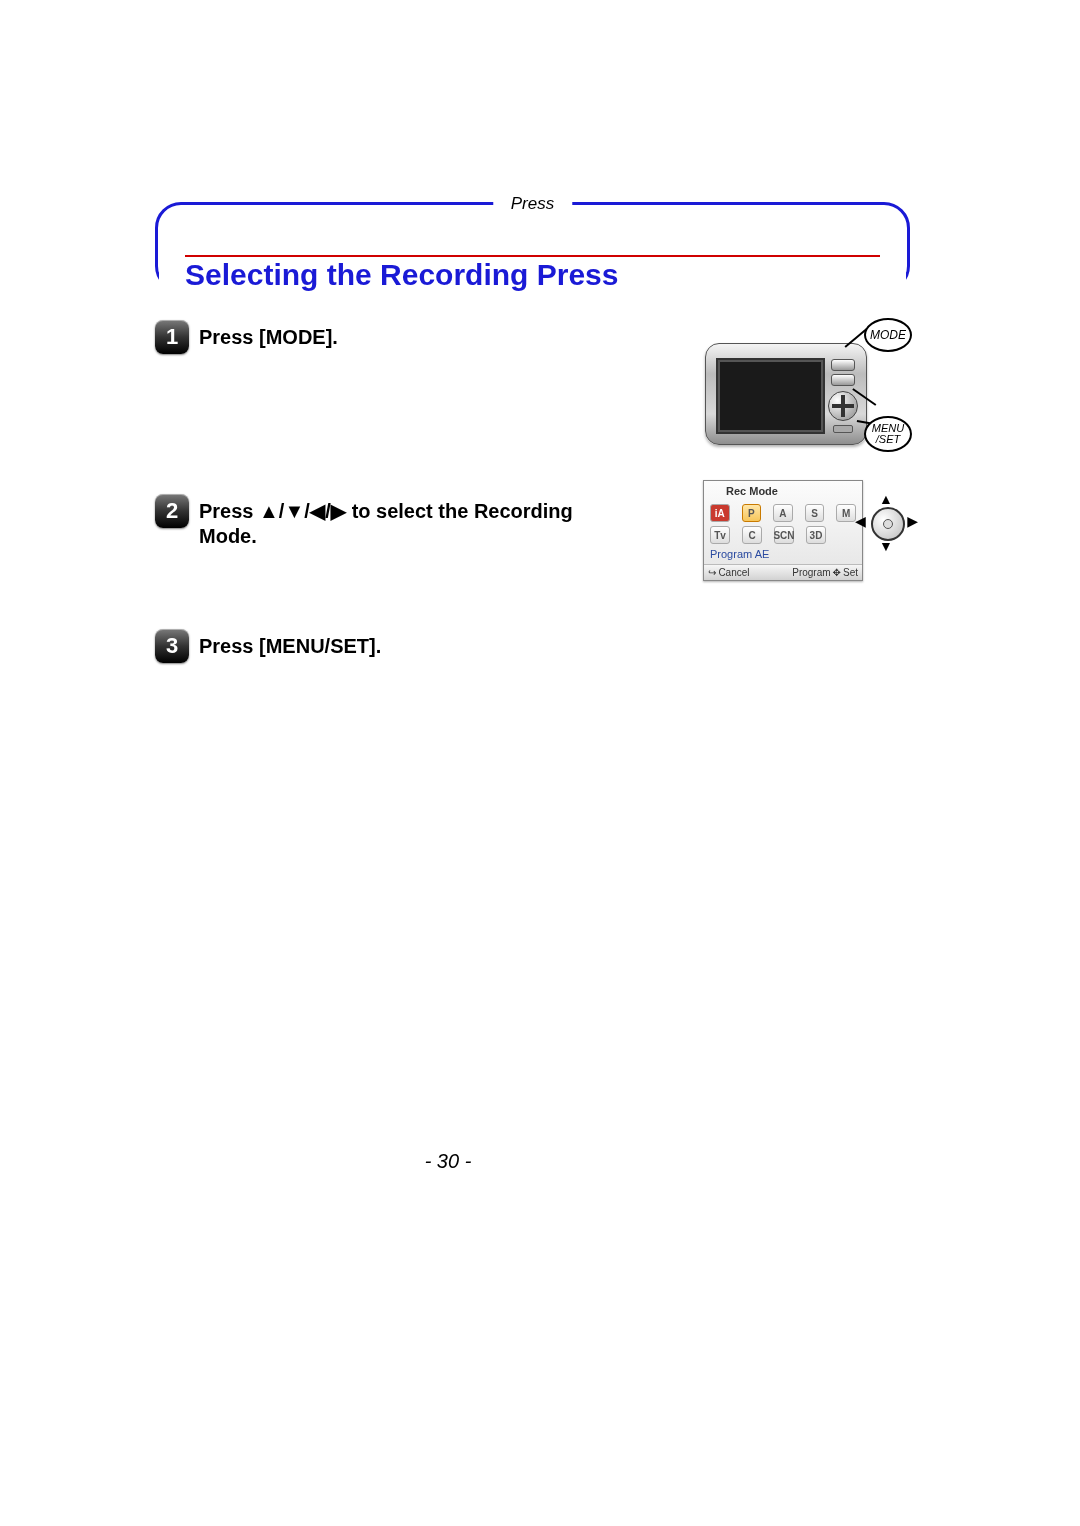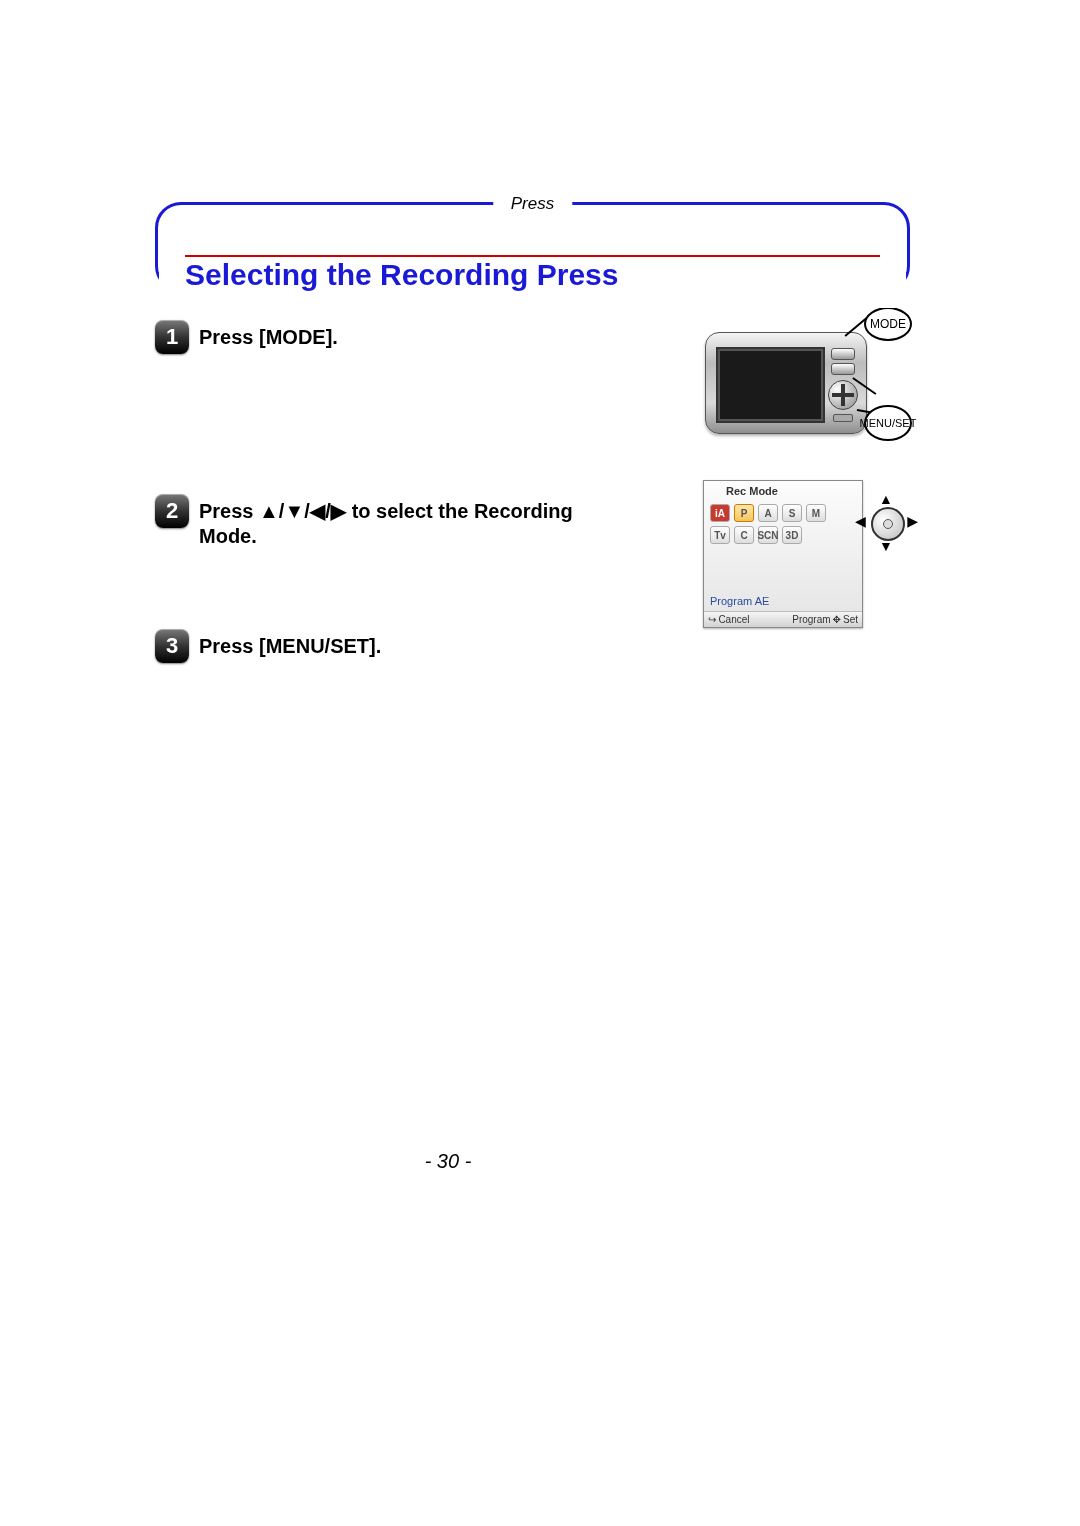--- a/index.html
+++ b/index.html
@@ -99,23 +99,24 @@
     max-width: 380px;
     padding-top: 5px;
   }
   .step-gap-1 { height: 120px; }
   .step-gap-2 { height: 60px; }
 
   
   .camera-wrap {
     position: absolute;
     right: 0;
-    top: 109px;
+    top: 120px;
     width: 205px;
     height: 145px;
+    font-style: italic;
   }
   .camera-body {
     position: absolute;
     left: 0;
     top: 23px;
     width: 160px;
     height: 100px;
     background: linear-gradient(to bottom, #f4f4f4, #bcbcbc 30%, #d9d9d9 70%, #8e8e8e);
     border-radius: 14px;
     border: 1px solid #555;
@@ -171,21 +172,21 @@
     background: #fff;
     font-size: 12px;
     font-weight: normal;
     display: flex;
     align-items: center;
     justify-content: center;
     text-align: center;
     line-height: 1;
   }
   .label-mode { right: -2px; top: -2px; width: 44px; height: 30px; }
-  .label-menu { right: -2px; top: 96px; width: 44px; height: 32px; font-size: 11px; flex-direction: row; }
+  .label-menu { right: -2px; top: 96px; width: 44px; height: 32px; font-size: 11px; flex-direction: column; }
   .lead-line {
     position: absolute;
     background: #000;
     height: 1.5px;
   }
   .lead1 { top: 26px; left: 140px; width: 28px; transform: rotate(-40deg); transform-origin: left center; }
   .lead2 { top: 68px; left: 148px; width: 28px; transform: rotate(35deg); transform-origin: left center; }
   .lead3 { top: 100px; left: 152px; width: 25px; transform: rotate(10deg); transform-origin: left center; }
 
   
@@ -203,42 +204,41 @@
     color: #333;
   }
   .ms-title {
     padding: 4px 6px;
     font-weight: bold;
     margin-left: 16px;
   }
   .ms-icons {
     padding: 3px 6px 1px;
     display: flex;
-    gap: 4px;
+    gap: 12px;
   }
   .ms-icon {
     width: 18px;
     height: 16px;
     border: 1px solid #aaa;
     border-radius: 3px;
     background: linear-gradient(to bottom, #fff, #ddd);
     font-size: 10px;
     display: flex;
     align-items: center;
     justify-content: center;
     font-weight: bold;
     color: #555;
   }
   .ms-icon.sel { border-color: #c97a00; background: linear-gradient(to bottom, #ffe6a8, #f7c65b); }
   .ms-icon.red { background: #c93a2e; color: #fff; }
   .ms-sub {
     padding: 3px 6px 4px;
     color: #2a4aa0;
     font-size: 11px;
-    margin-top: 47px;
   }
   .ms-footer {
     display: flex;
     justify-content: space-between;
     background: linear-gradient(to bottom, #f6f6f6, #d2d2d2);
     border-top: 1px solid #bbb;
     font-size: 10px;
     padding: 2px 4px;
   }
   .ms-footer span { display: inline-flex; align-items: center; gap: 2px; }

